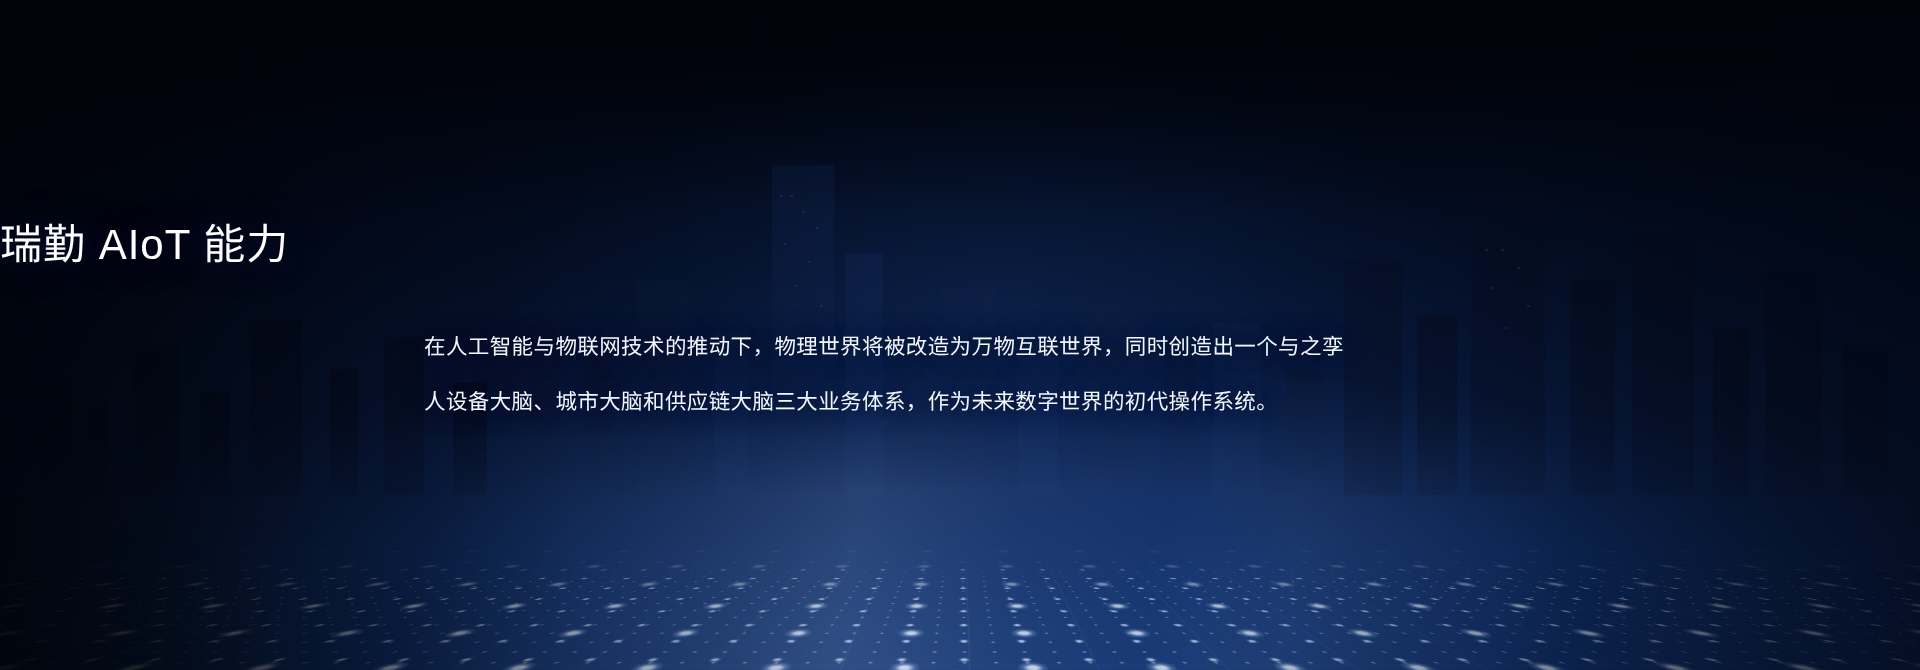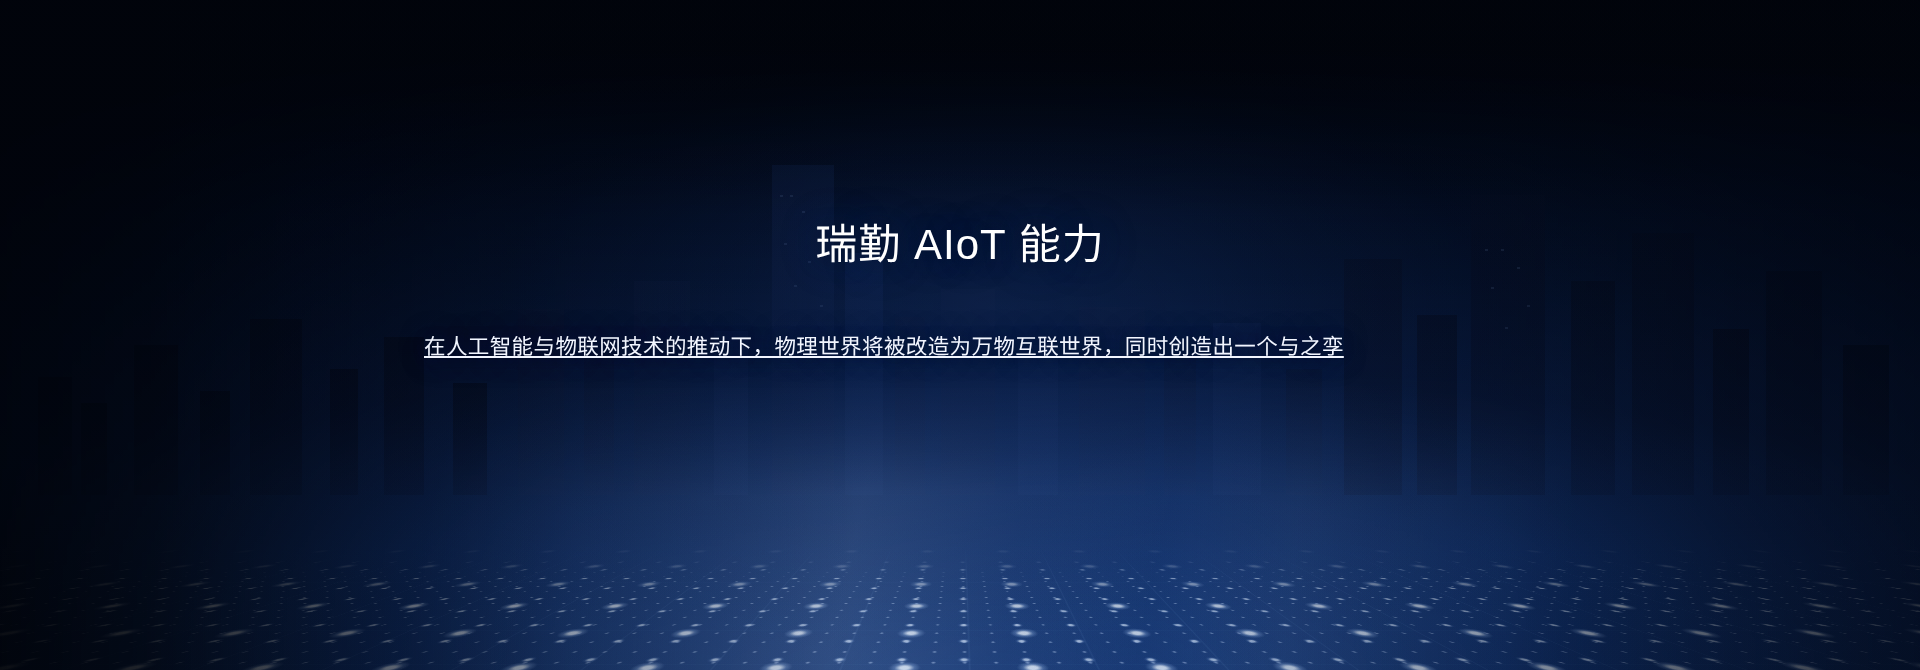--- a/index.html
+++ b/index.html
@@ -211,21 +211,21 @@
     z-index: 10;
   }
 
   .hero-title {
     margin: 0;
     padding: 0;
     position: absolute;
     top: 224px;
     left: 0;
     right: 0;
-    text-align: center;
+    text-align: left;
     font-size: 42px;
     font-weight: 500;
     line-height: 1;
     letter-spacing: 1px;
     color: #ffffff;
     text-shadow: 0 2px 18px rgba(4,14,40,0.75), 0 0 40px rgba(30,70,150,0.35);
     white-space: pre;
   }
 
   .hero-desc {
@@ -234,21 +234,20 @@
     left: 50%;
     transform: translateX(-50%);
     width: 1072px;
     text-align: left;
     font-size: 21.5px;
     font-weight: 400;
     line-height: 55px;
     color: #f2f6ff;
     text-shadow: 0 1px 12px rgba(4,14,40,0.80), 0 0 26px rgba(10,30,80,0.5);
     letter-spacing: 0.4px;
-    text-decoration: underline;
   }
   .hero-desc p {
     margin: 0;
     white-space: nowrap;
   }
 </style>
 </head>
 <body>
 
 <div class="hero">
@@ -321,16 +320,17 @@
   <div class="bg-layer bg-glow"></div>
   <div class="bg-layer bg-sideveil"></div>
   <div class="bg-layer bg-topfade"></div>
   <div class="bg-layer bg-bottomveil"></div>
 
   <div class="content">
     <h1 class="hero-title">瑞勤 AIoT 能力</h1>
 
     <div class="hero-desc">
       <p>在人工智能与物联网技术的推动下，物理世界将被改造为万物互联世界，同时创造出一个与之孪</p>
+      <p>人设备大脑、城市大脑和供应链大脑三大业务体系，作为未来数字世界的初代操作系统。</p>
     </div>
   </div>
 
 </div>
 
 </body></html>

